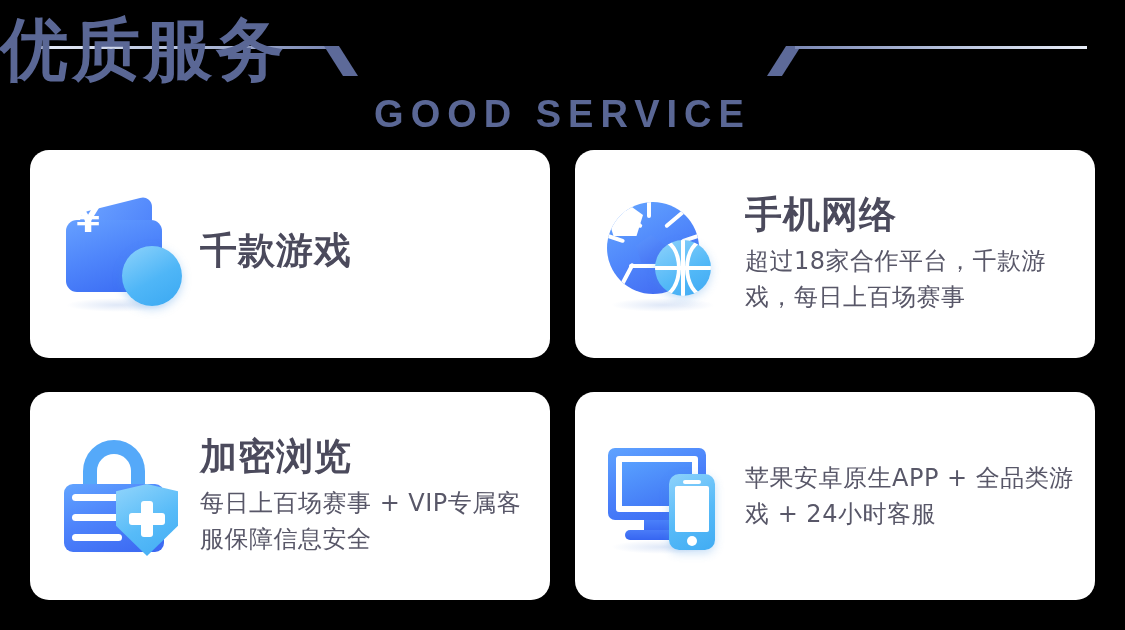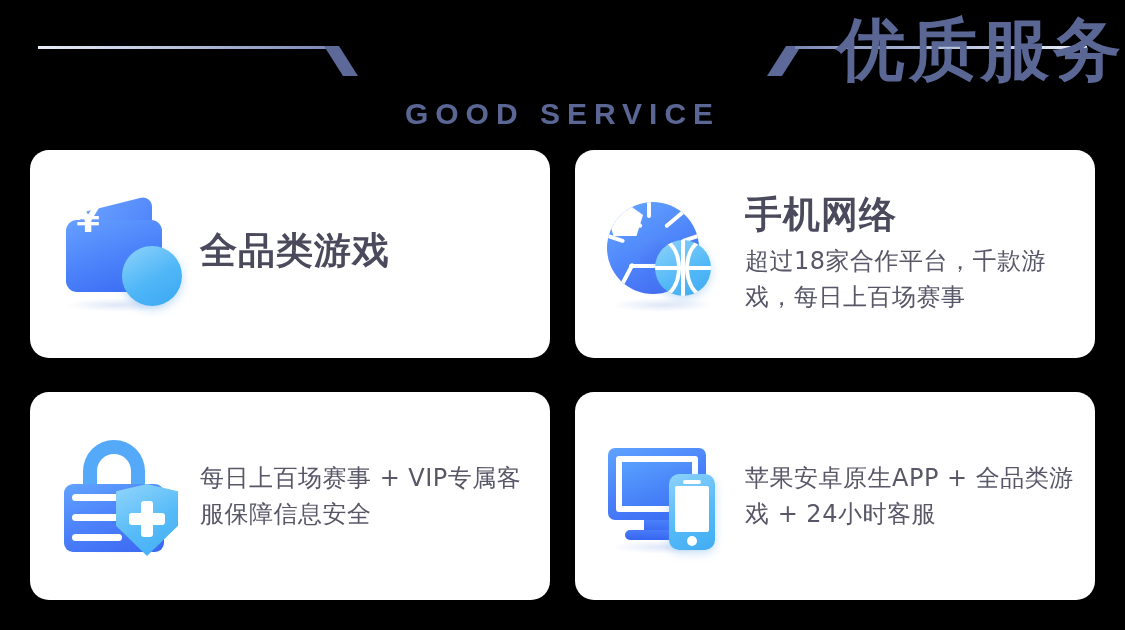--- a/index.html
+++ b/index.html
@@ -35,31 +35,31 @@
     background:linear-gradient(90deg,#7b88b4 0%,#b9c4de 55%,#e8edf8 100%);
   }
   .header-deco.right .slash {
     position:absolute; left:10px; top:0; width:34px; height:30px;
     background:#5d6a99;
     clip-path:polygon(56% 0, 100% 0, 44% 100%, 0 100%);
   }
 
   .header-title {
     position:absolute; left:0; top:8px; width:1125px;
-    text-align:right;
+    text-align:left;
     font-size:68px; font-weight:bold;
     color:#5a6795;
     letter-spacing:4px;
     line-height:84px;
     font-family:"DejaVu Sans","Liberation Sans",sans-serif;
   }
   .header-sub {
     position:absolute; left:0; top:96px; width:1125px;
     text-align:center;
-    font-size:30px; font-weight:bold;
+    font-size:38px; font-weight:bold;
     color:#5a6795;
     letter-spacing:7px;
     line-height:36px;
   }
 
   
   .cards {
     position:absolute; left:30px; top:150px;
     width:1065px; height:450px;
     display:grid;
@@ -292,21 +292,21 @@
     <div class="card">
       <div class="card-icon">
         <div class="icon-shadow"></div>
         <div class="wallet-flap"></div>
         <div class="wallet-body"></div>
         <div class="wallet-notch"></div>
         <div class="coin"></div>
         <div class="coin-yen">¥</div>
       </div>
       <div class="card-text">
-        <div class="card-title">全品类游戏</div>
+        <div class="card-title">千款游戏</div>
       </div>
     </div>
 
     <div class="card">
       <div class="card-icon">
         <div class="icon-shadow"></div>
         <div class="soccer">
           <div class="sline" style="left:40px;top:-4px;width:4px;height:20px;"></div>
           <div class="sline" style="left:-4px;top:34px;width:22px;height:4px;transform:rotate(18deg);"></div>
           <div class="sline" style="left:74px;top:34px;width:22px;height:4px;transform:rotate(-18deg);"></div>
@@ -337,20 +337,21 @@
         <div class="lock-shackle"></div>
         <div class="lock-body"></div>
         <div class="lock-line ll1"></div>
         <div class="lock-line ll2"></div>
         <div class="lock-line ll3"></div>
         <div class="shield"></div>
         <div class="shield-plus-v"></div>
         <div class="shield-plus-h"></div>
       </div>
       <div class="card-text">
+        <div class="card-title">加密浏览</div>
         <div class="card-desc two-line">每日上百场赛事 + VIP专属客服保障信息安全</div>
       </div>
     </div>
 
     <div class="card">
       <div class="card-icon">
         <div class="icon-shadow"></div>
         <div class="monitor"></div>
         <div class="monitor-screen"></div>
         <div class="monitor-neck"></div>

